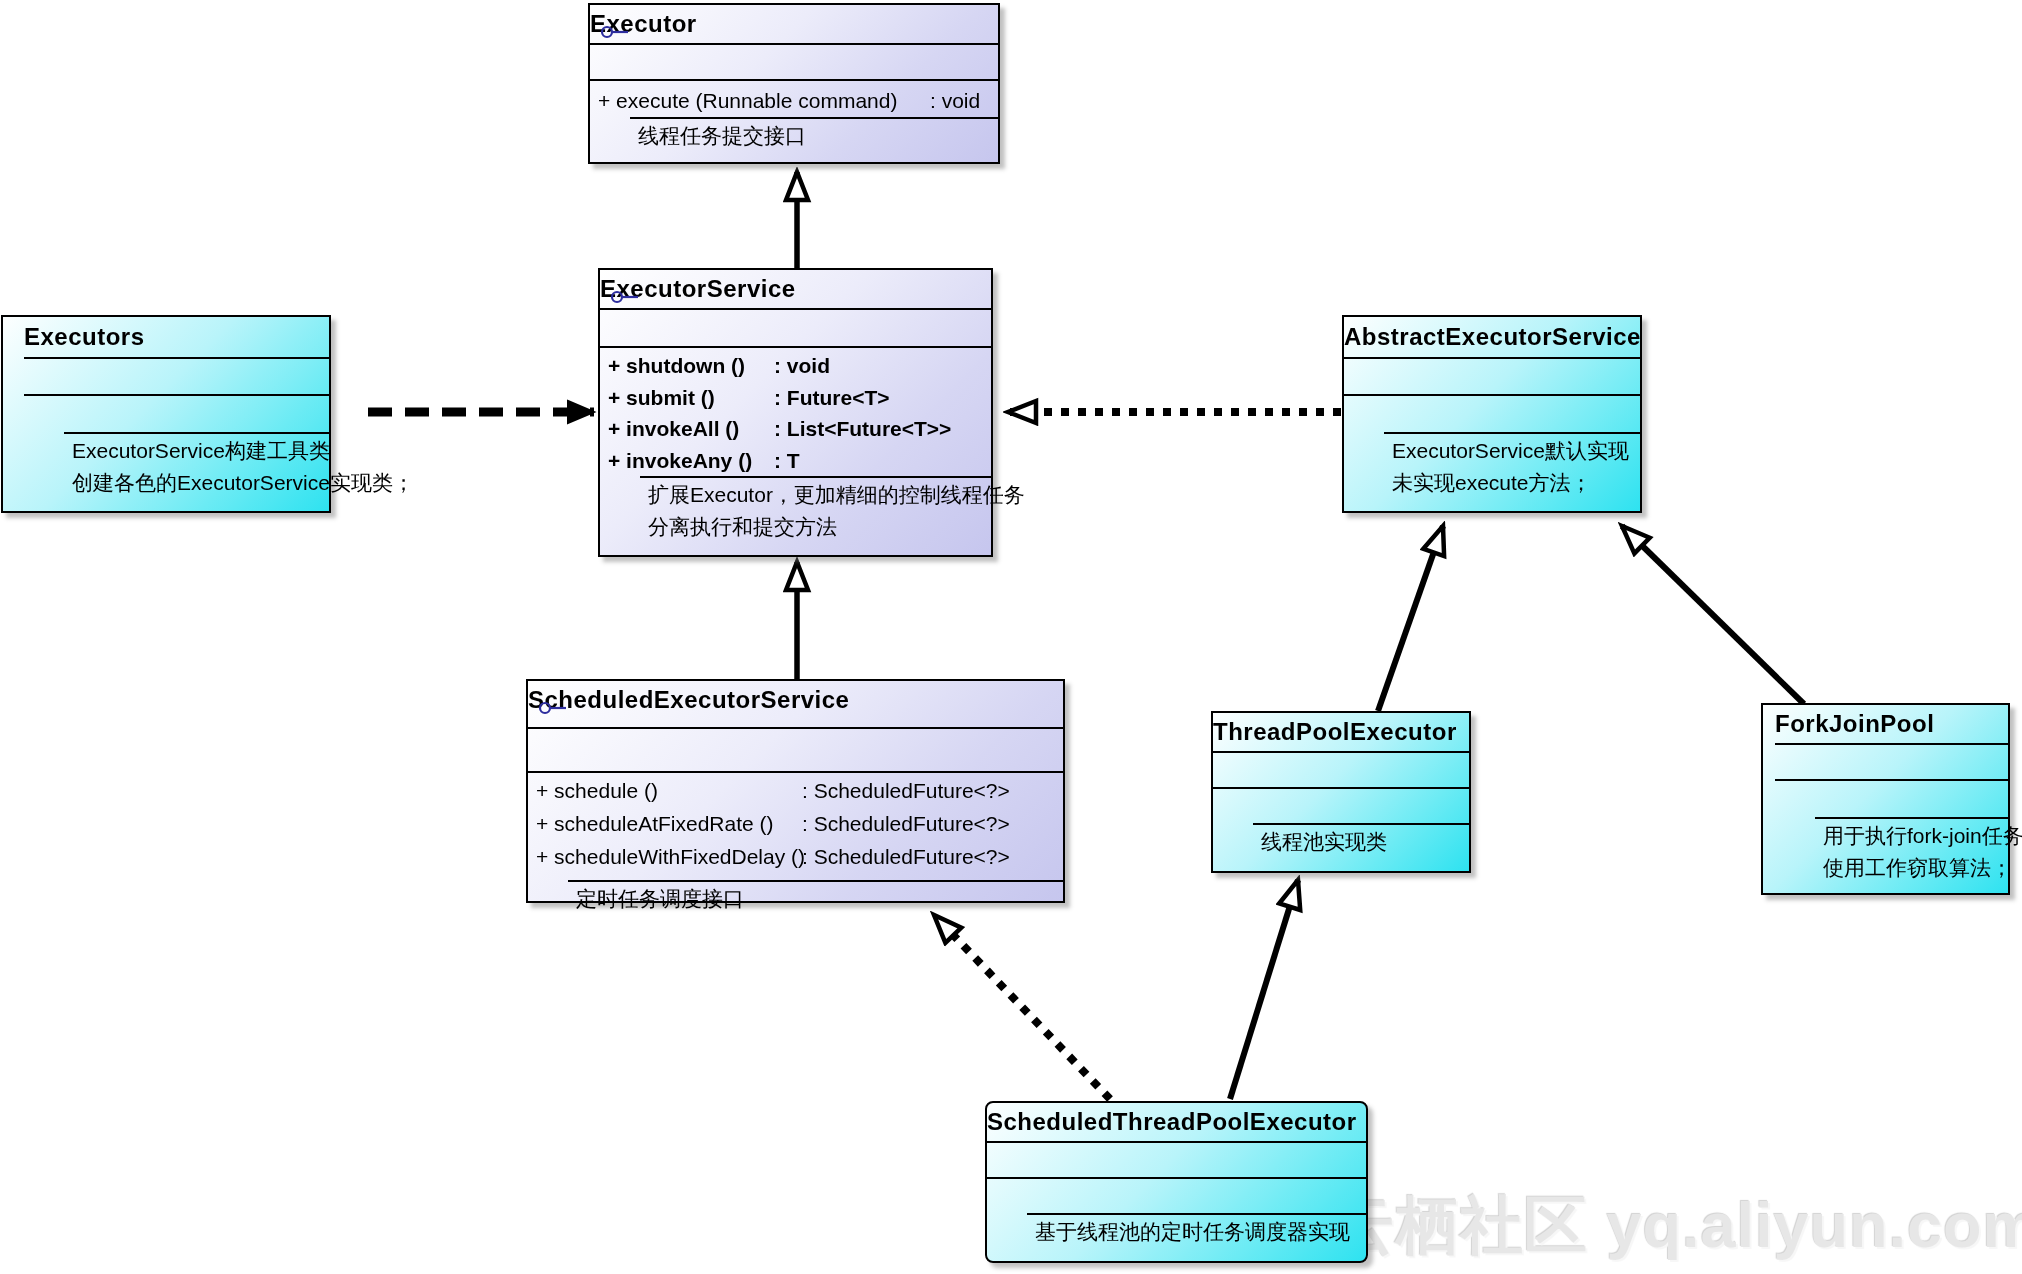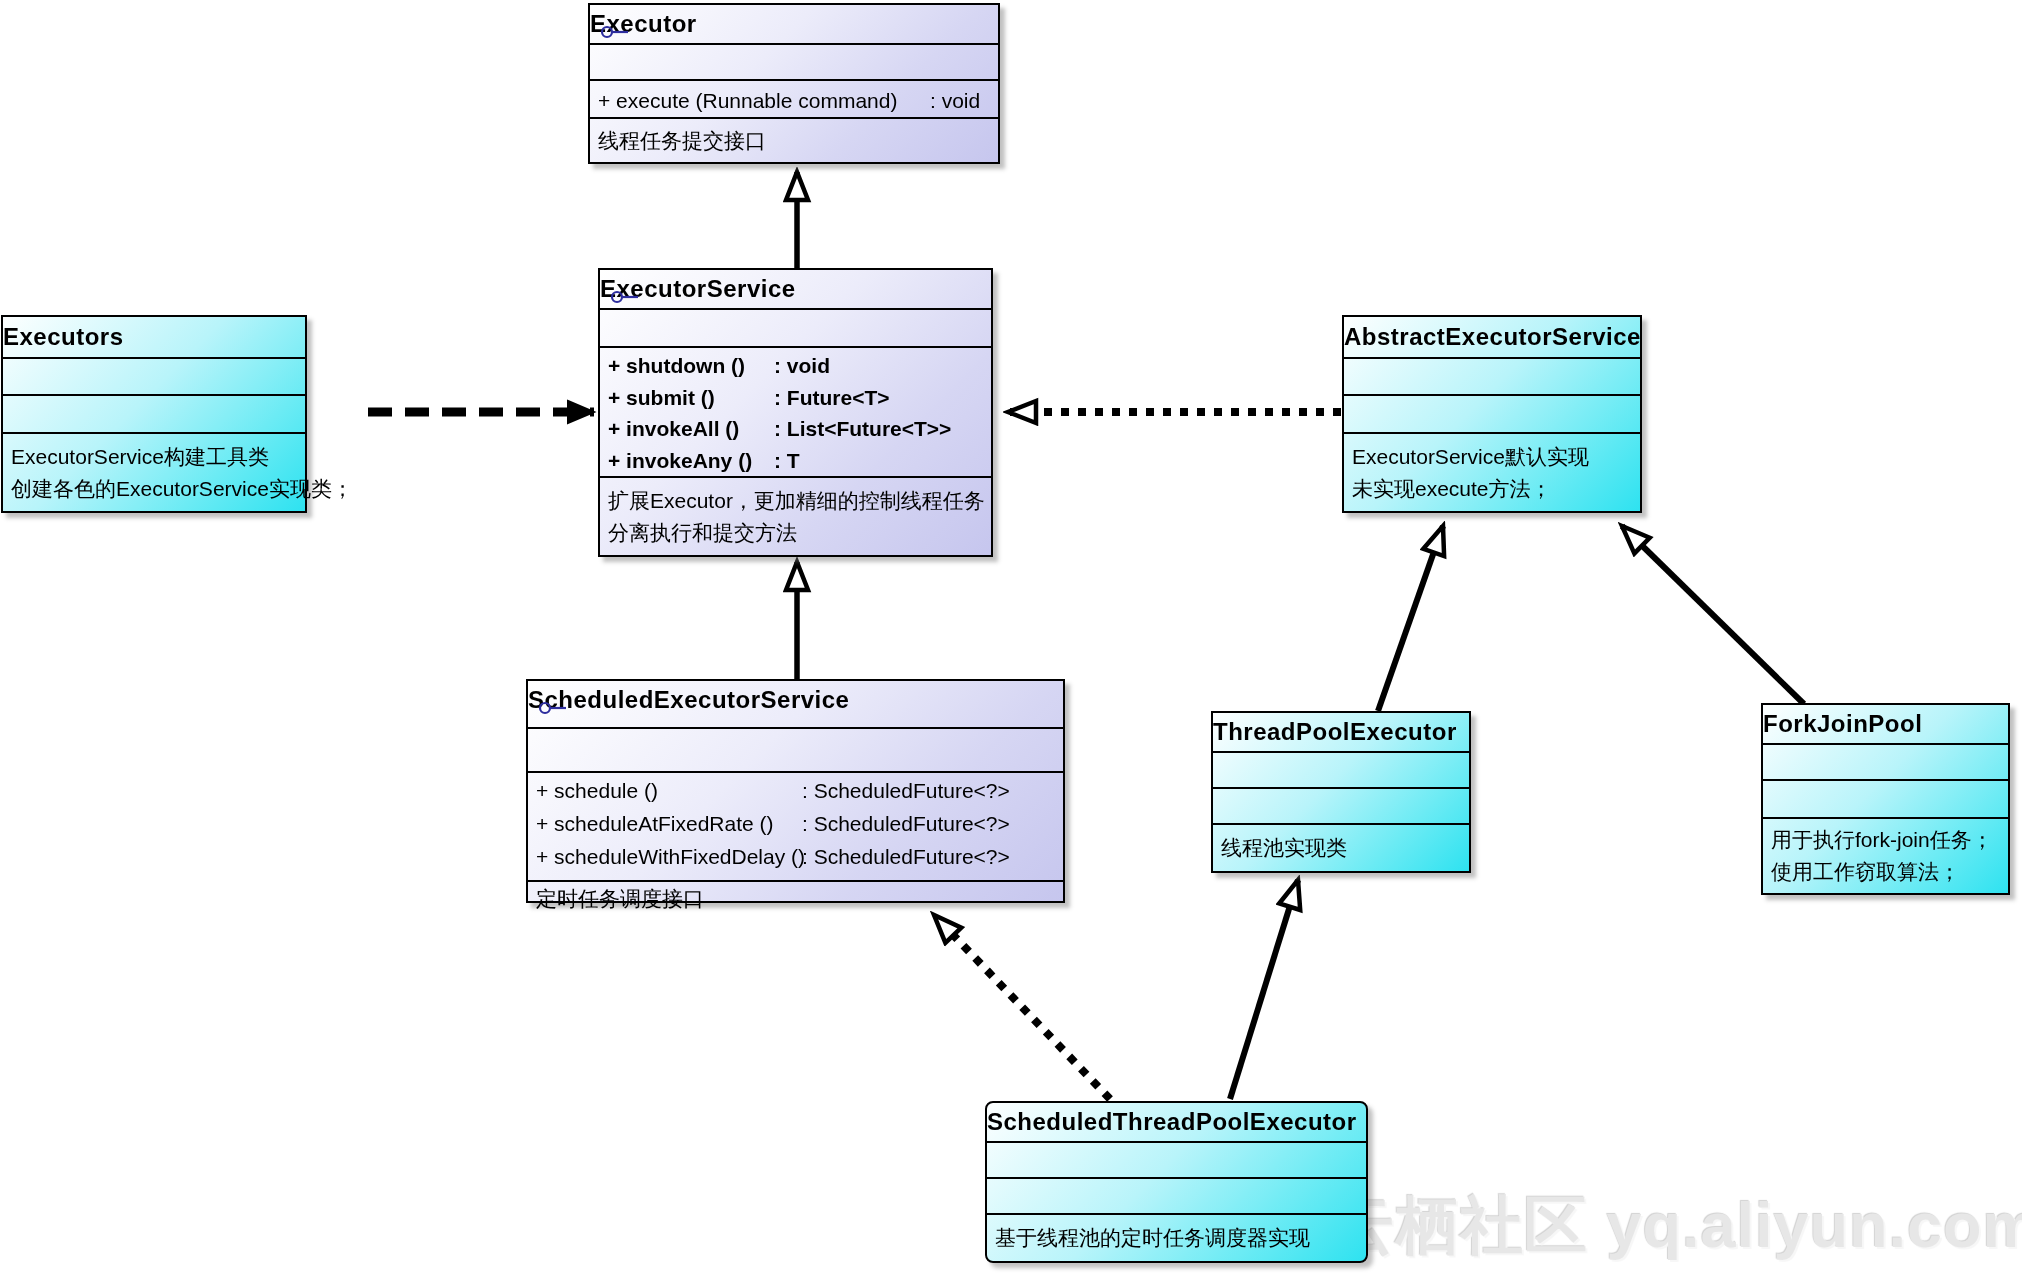--- a/index.html
+++ b/index.html
@@ -26,23 +26,24 @@
   .sec { box-sizing:border-box; flex:0 0 auto; }
   .sec + .sec { border-top:2.5px solid #000; }
   .title {
     position:relative;
     display:flex; align-items:center; justify-content:flex-start;
     font-size:24px; font-weight:600; letter-spacing:0.5px;
   }
   .iface-icon { position:absolute; left:10px; top:50%; margin-top:-7px; width:30px; height:14px; }
   .note {
     flex:1 1 auto;
-    display:flex; flex-direction:column; justify-content:center;
+    display:flex; flex-direction:column; 
     padding:1px 8px;
     font-size:21px;
+    margin-left:40px;
   }
   .note div { line-height:32px; white-space:nowrap; }
   .methods { padding:1px 8px; font-size:21px; }
   .mrow { display:grid; white-space:nowrap; }
   .mrow span { overflow:visible; }
   .lh38 .mrow { line-height:37px; }
   .lh32 .mrow { line-height:31.5px; }
   .lh33 .mrow { line-height:33px; }
   .c340 { grid-template-columns:332px 1fr; }
   .c166 { grid-template-columns:166px 1fr;font-weight:bold; }
@@ -132,21 +133,21 @@
         <span>+  invokeAny ()</span>
         <span>: T</span>
       </div>
     </div>
     <div class="sec note">
       <div>扩展Executor，更加精细的控制线程任务</div>
       <div>分离执行和提交方法</div>
     </div>
   </div>
 
-  <div class="uml-box cls" style="left:1px;top:315px;width:306px;height:198px;">
+  <div class="uml-box cls" style="left:1px;top:315px;width:330px;height:198px;padding-left:21px;">
     <div class="sec title" style="height:40px">
       <span>Executors</span>
     </div>
     <div class="sec" style="height:37px"></div>
     <div class="sec" style="height:38px"></div>
     <div class="sec note">
       <div>ExecutorService构建工具类</div>
       <div>创建各色的ExecutorService实现类；</div>
     </div>
   </div>
@@ -197,21 +198,21 @@
     <div class="sec title" style="height:38px">
       <span>ThreadPoolExecutor</span>
     </div>
     <div class="sec" style="height:36px"></div>
     <div class="sec" style="height:36px"></div>
     <div class="sec note">
       <div>线程池实现类</div>
     </div>
   </div>
 
-  <div class="uml-box cls" style="left:1761px;top:703px;width:249px;height:192px;">
+  <div class="uml-box cls" style="left:1761px;top:703px;width:249px;height:192px;padding-left:12px;">
     <div class="sec title" style="height:38px">
       <span>ForkJoinPool</span>
     </div>
     <div class="sec" style="height:36px"></div>
     <div class="sec" style="height:38px"></div>
     <div class="sec note">
       <div>用于执行fork-join任务；</div>
       <div>使用工作窃取算法；</div>
     </div>
   </div>

